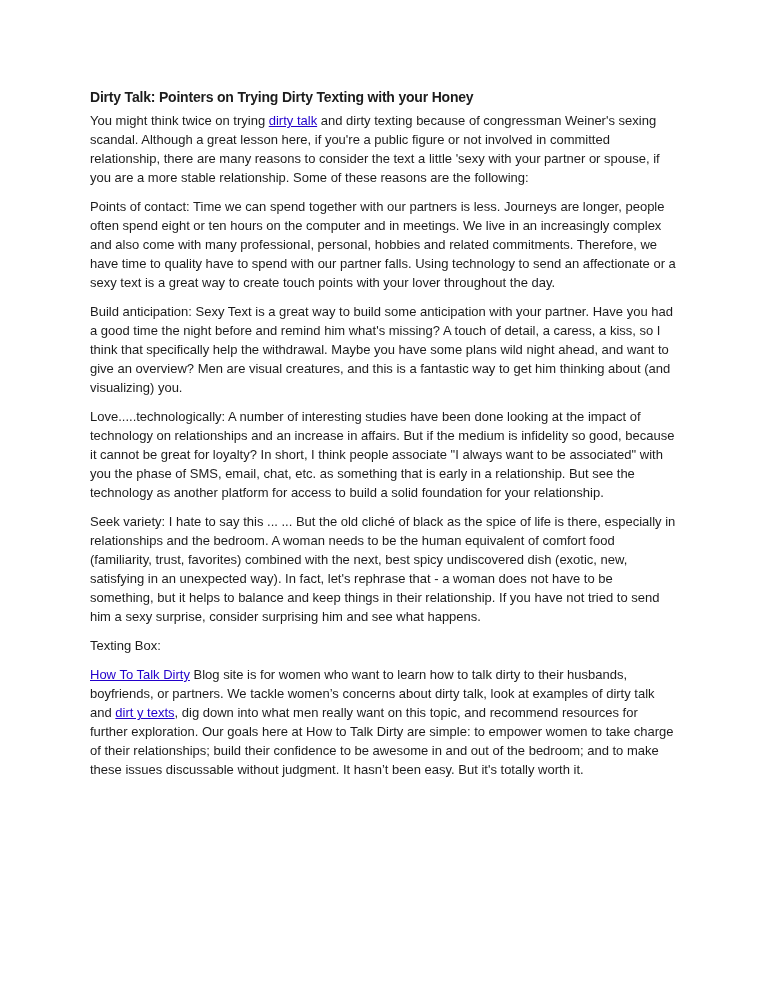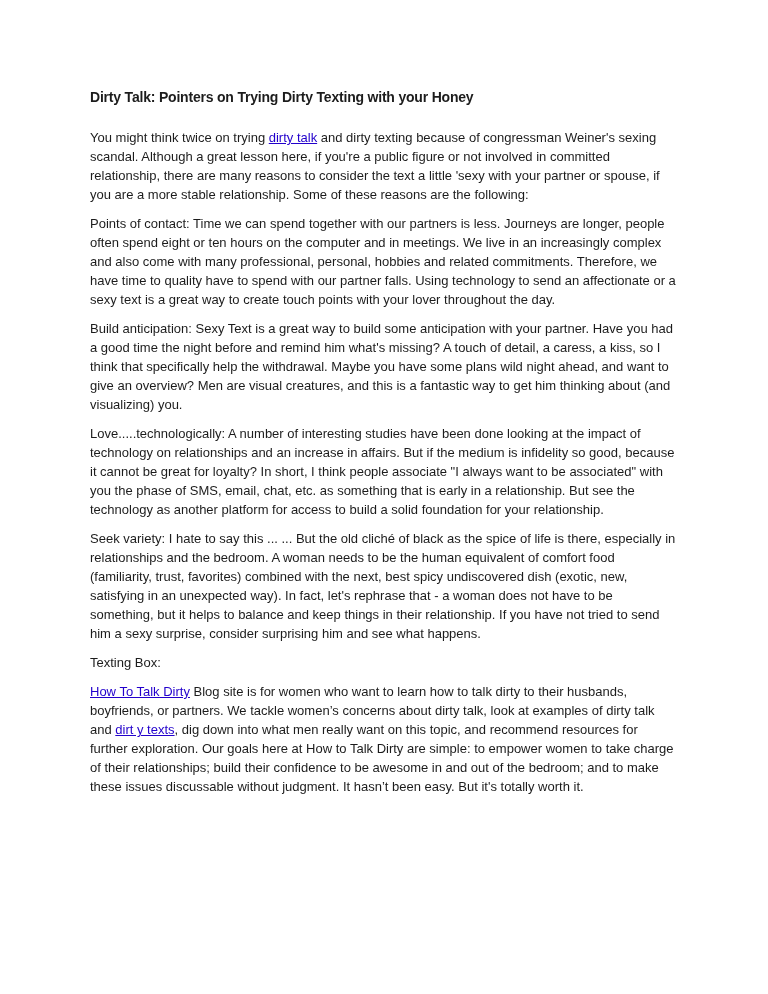--- a/index.html
+++ b/index.html
@@ -24,21 +24,21 @@
     left: 90px;
     top: 88px;
     width: 588px;
     color: var(--text, #1c1c1c);
   }
   .doc-title {
     font-size: 14px;
     font-weight: bold;
     letter-spacing: -0.2px;
     line-height: 19px;
-    margin: 0 0 21px 0;
+    margin: 0 0 4px 0;
     color: var(--text, #1c1c1c);
   }
   .para {
     font-size: 13px;
     line-height: 19px;
     margin: 0 0 10px 0;
     color: var(--text, #1c1c1c);
   }
   a.inline-link {
     color: var(--link, #2200cc);

